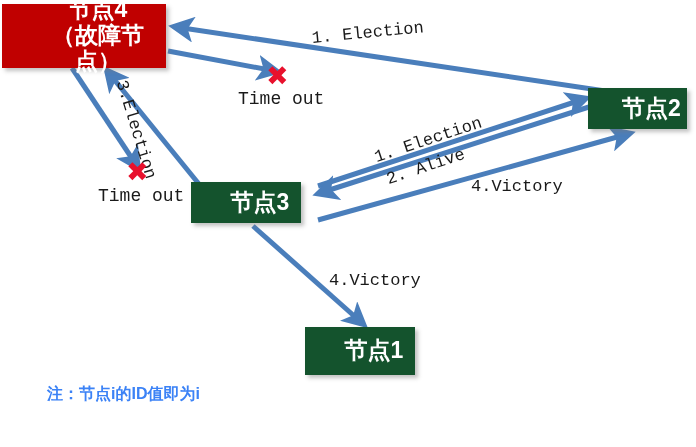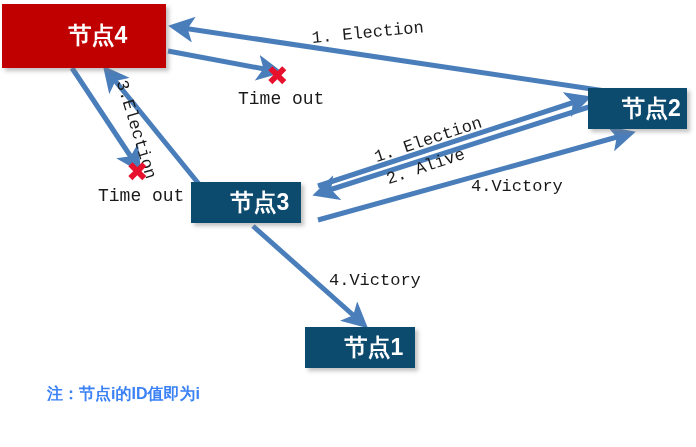--- a/index.html
+++ b/index.html
@@ -32,27 +32,27 @@
     text-align: center;
     color: #ffffff;
     font-weight: bold;
     font-family: "Liberation Sans", sans-serif;
     box-shadow: 3px 3px 4px rgba(120,120,120,0.45);
     box-sizing: border-box;
     line-height: 1.12;
     z-index: 4;
     padding-left: 28px;
   }
-  .node-orange { background: #0c4a6e; font-size: 23px; }
+  .node-orange { background: #14532d; font-size: 23px; }
   .node-red { background: #c00000; font-size: 23px; }
 
   #node4 { left: 2px;   top: 4px;   width: 164px; height: 64px; }
   #node2 { left: 588px; top: 88px;  width: 99px;  height: 41px; }
   #node3 { left: 191px; top: 182px; width: 110px; height: 41px; }
-  #node1 { left: 305px; top: 327px; width: 110px; height: 41px; }
+  #node1 { left: 305px; top: 327px; width: 110px; height: 48px; }
 
   .edge-label {
     position: absolute;
     font-family: "Liberation Mono", monospace;
     font-size: 17px;
     color: #1a1a1a;
     white-space: nowrap;
     z-index: 5;
   }
   .xmark {
@@ -109,20 +109,21 @@
     <line x1="253" y1="226" x2="362" y2="323" stroke="#4a7ebb" stroke-width="5" marker-end="url(#arrowblue)"></line>
 
     <line x1="207" y1="194" x2="108" y2="72" stroke="#4a7ebb" stroke-width="5" marker-end="url(#arrowblue)"></line>
 
     <line x1="72" y1="68" x2="137" y2="166" stroke="#4a7ebb" stroke-width="5" marker-end="url(#arrowblue)"></line>
   </svg>
 
   <div class="node node-red" id="node4">
     <div>
       <div>节点4</div>
+      <div>（故障节点）</div>
     </div>
   </div>
 
   <div class="node node-orange" id="node2">
     <span>节点2</span>
   </div>
 
   <div class="node node-orange" id="node3">
     <span>节点3</span>
   </div>

